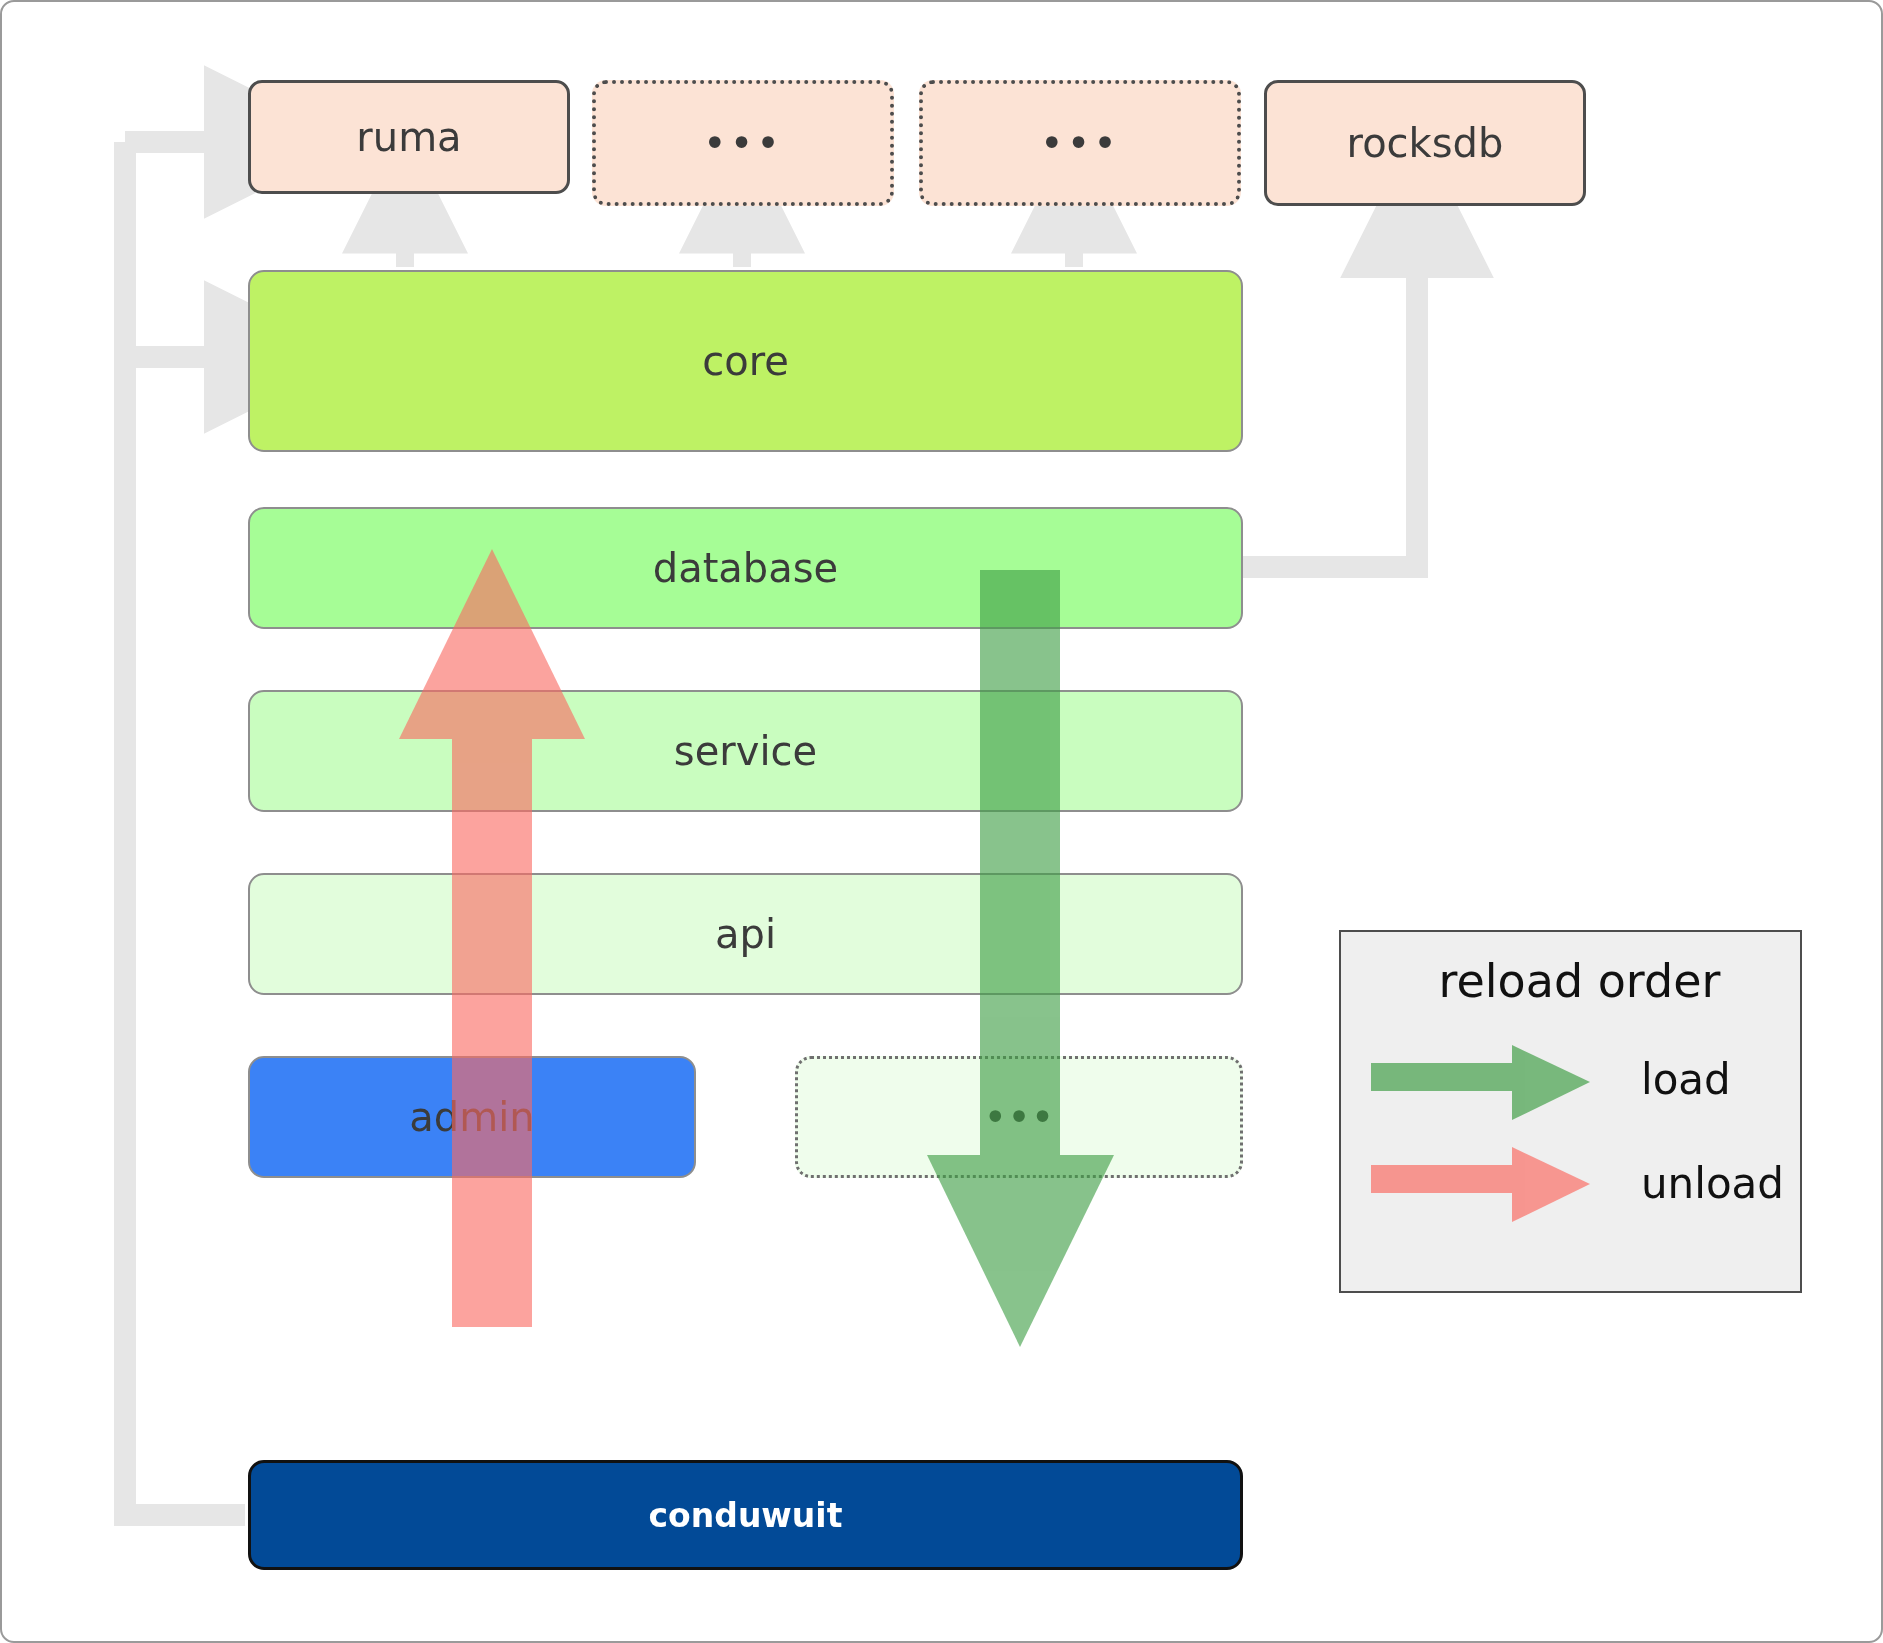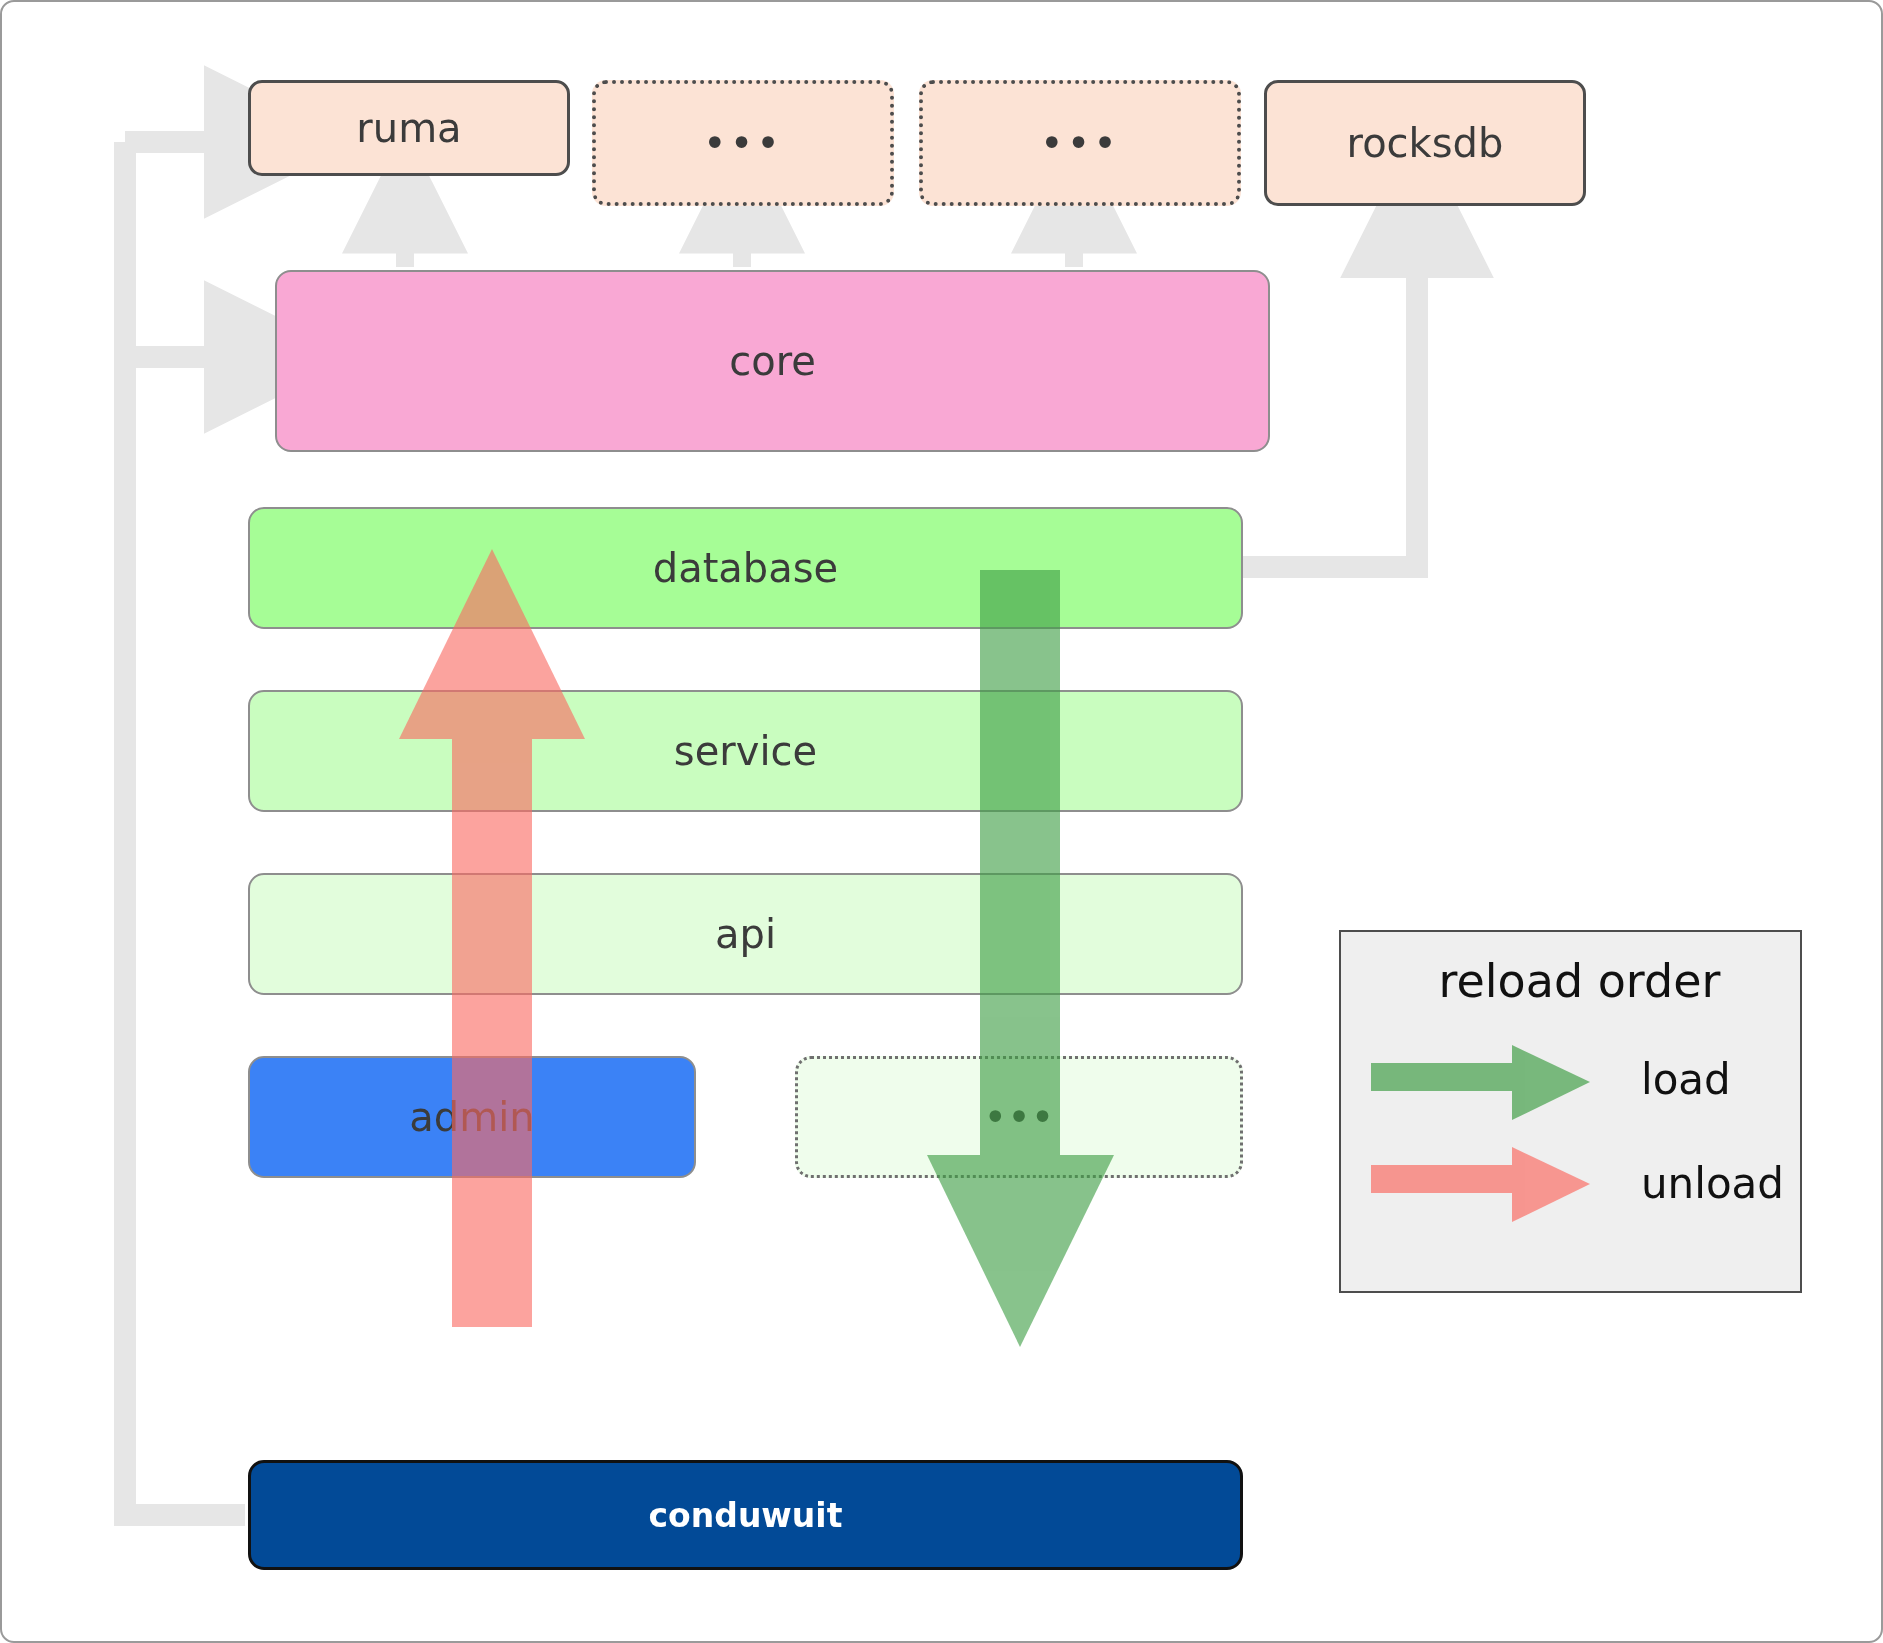--- a/index.html
+++ b/index.html
@@ -56,21 +56,21 @@
     border: 2px solid #8e8e8e;
     font-size: 40px;
     color: #3b3b3b;
     border-radius: 16px;
   }
   .layer.dotted-layer {
     border-style: dotted;
     border-width: 3px;
     border-color: #6f6f6f;
   }
-  .core    { background: #f9a8d4; margin-left: 27px; }
+  .core    { background: #bef264; }
   .l-database { background: #a6fd96; }
   .l-service  { background: #c9fdbf; }
   .l-api      { background: #e2fddc; }
   .l-admin    { background: #3b82f6; }
   .l-dots     { background: #effdec; }
   .l-router   { background: #ffffff; }
 
   .app {
     background: #024a97;
     border: 3px solid #111111;
@@ -147,21 +147,21 @@
 
     <path d="M 403,265 L 403,230" stroke="#e6e6e6" stroke-width="18" fill="none" marker-end="url(#grayArrowUp)"></path>
 
     <path d="M 740,265 L 740,230" stroke="#e6e6e6" stroke-width="18" fill="none" marker-end="url(#grayArrowUp)"></path>
 
     <path d="M 1072,265 L 1072,230" stroke="#e6e6e6" stroke-width="18" fill="none" marker-end="url(#grayArrowUp)"></path>
 
     <path d="M 1235,565 L 1415,565 L 1415,250" stroke="#e6e6e6" stroke-width="22" fill="none" marker-end="url(#grayArrowUp)"></path>
   </svg>
 
-  <div class="node dep" style="left:246px; top:78px; width:322px; height:96px;">
+  <div class="node dep" style="left:246px; top:78px; width:322px; height:114px;">
     <span>ruma</span>
   </div>
 
   <div class="node dep dotted" style="left:590px; top:78px; width:302px; height:126px;">
     <span class="dots">•••</span>
   </div>
 
   <div class="node dep dotted" style="left:917px; top:78px; width:322px; height:126px;">
     <span class="dots">•••</span>
   </div>

